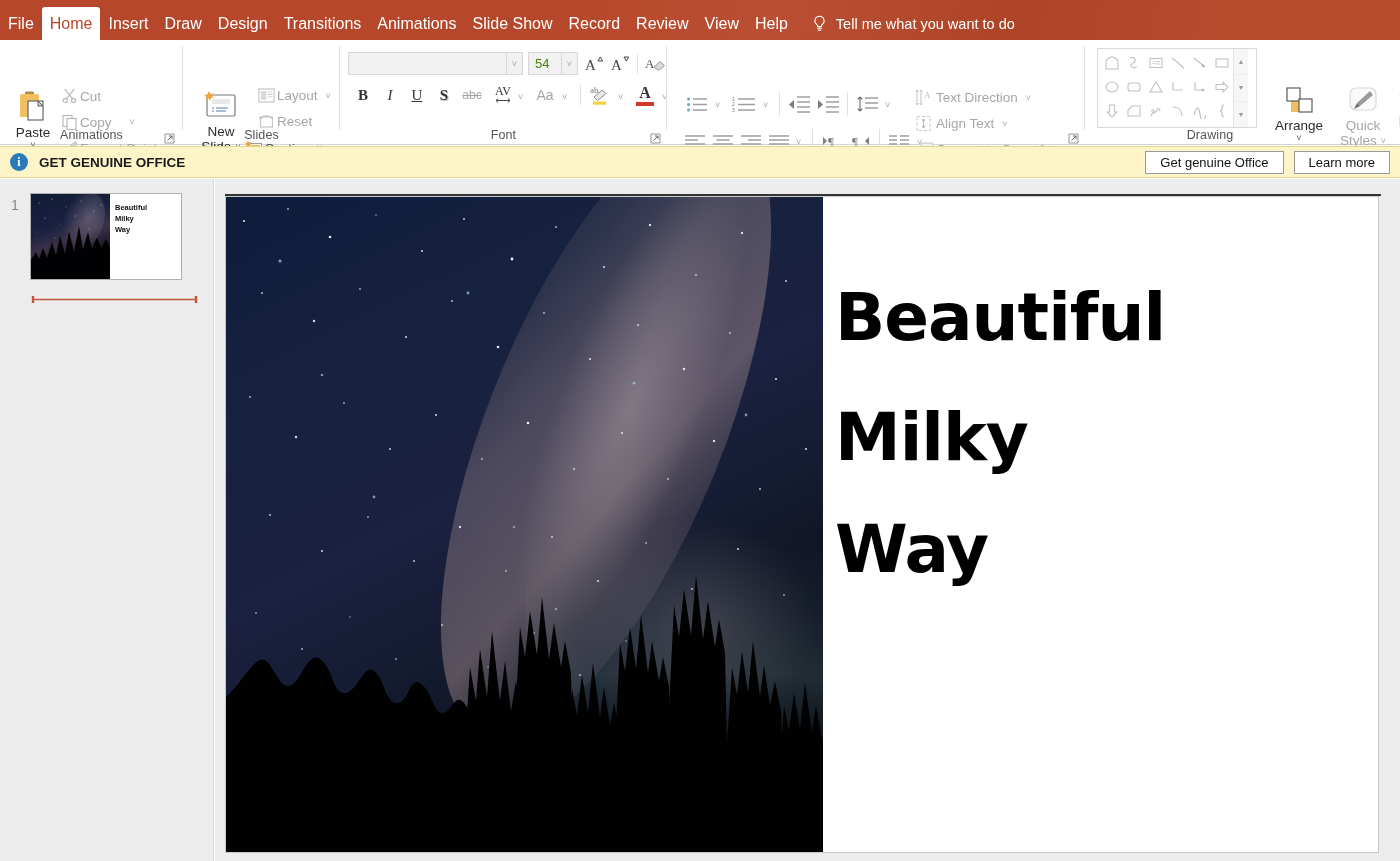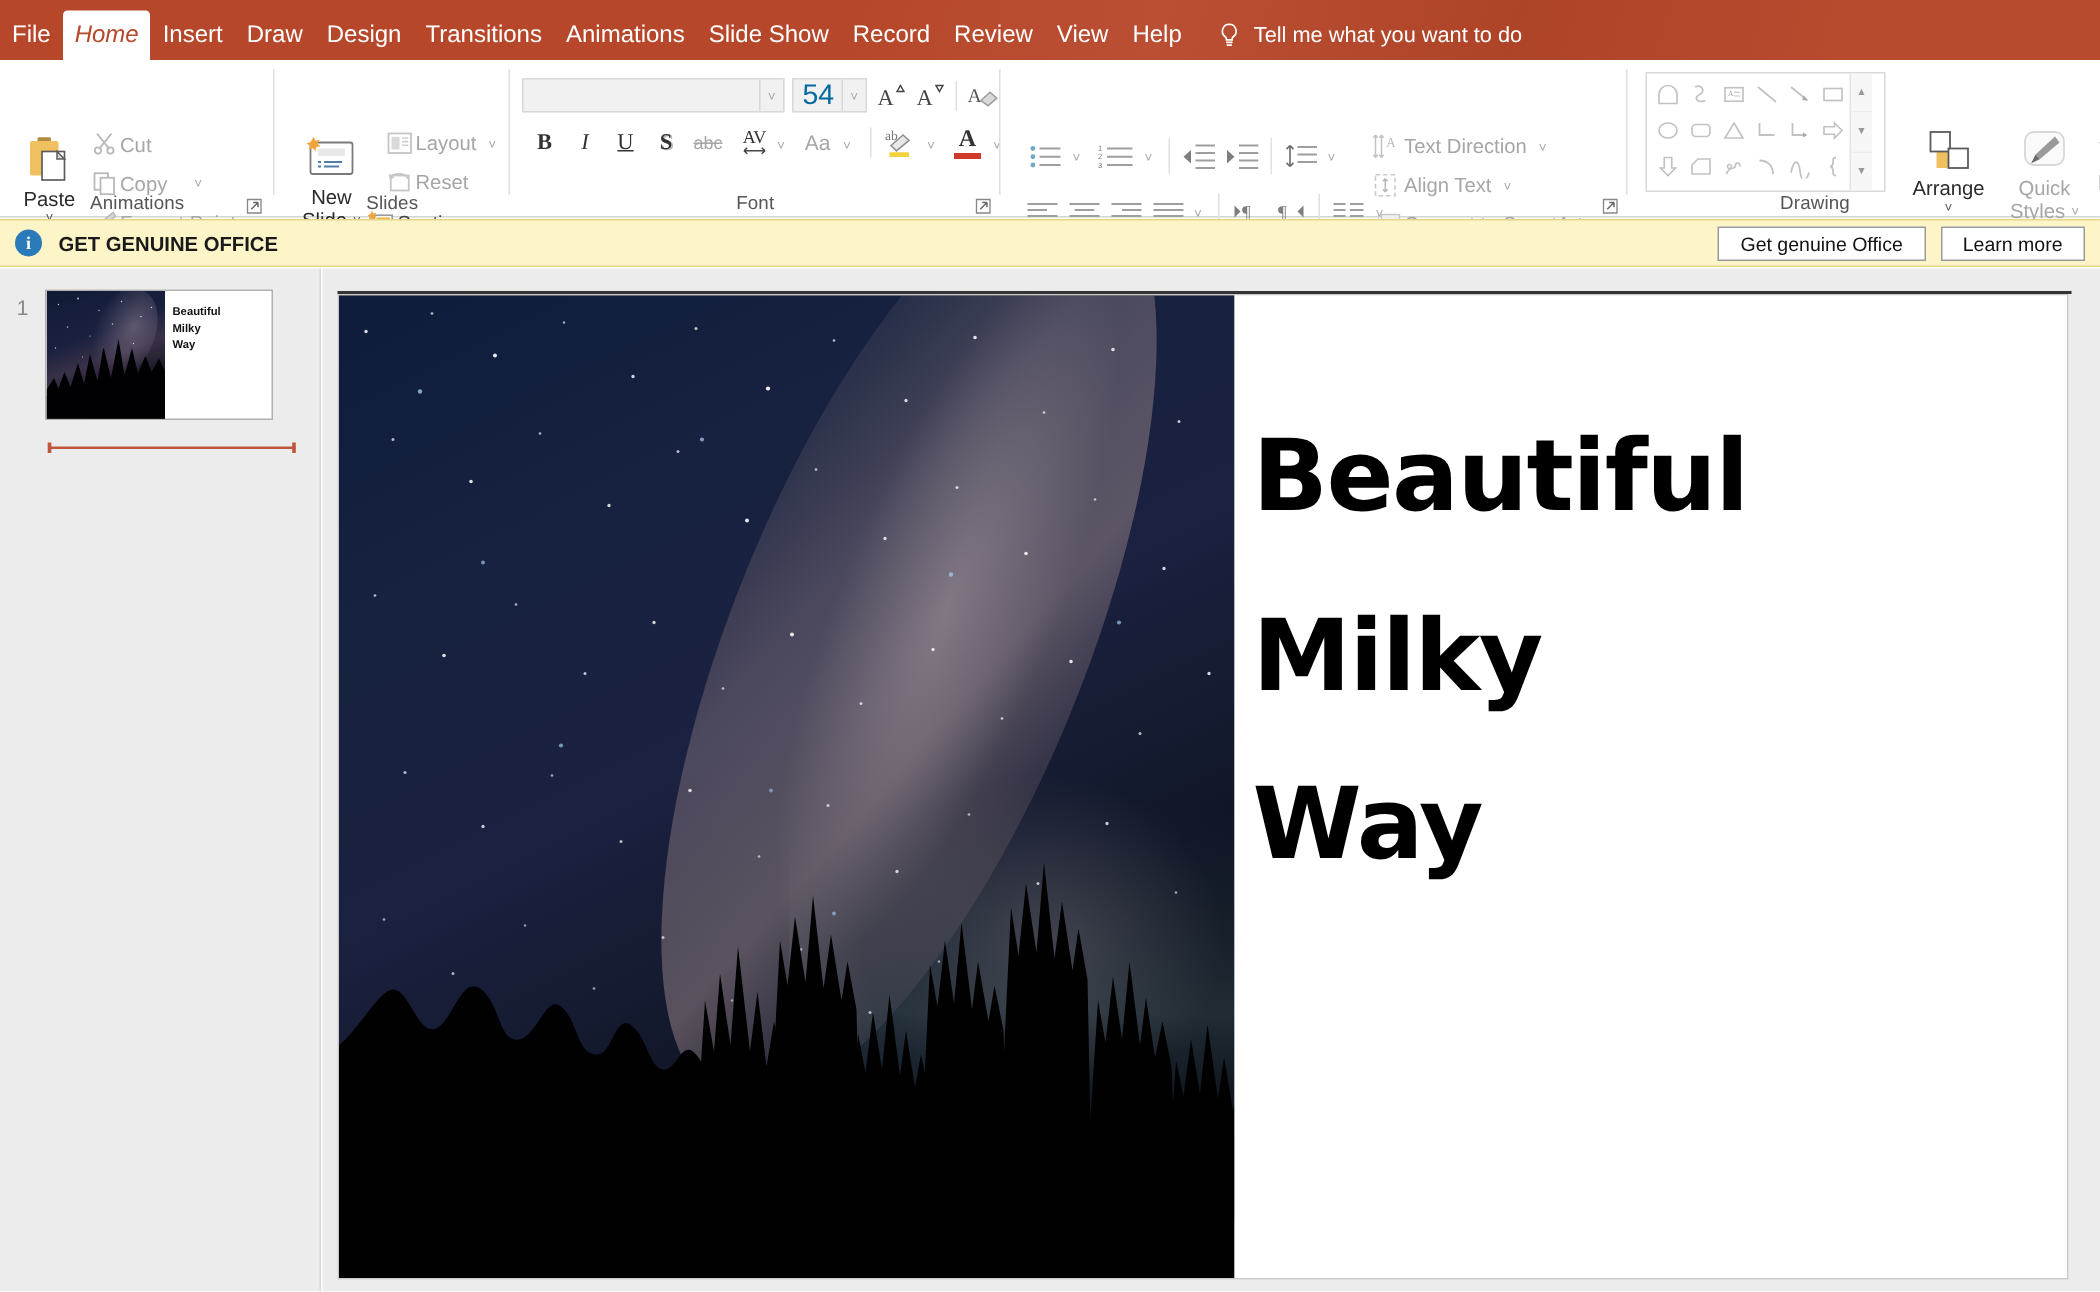--- a/index.html
+++ b/index.html
@@ -18,21 +18,21 @@
     background-image: linear-gradient(105deg, rgba(255,255,255,0.00) 40%, rgba(255,255,255,0.045) 55%, rgba(0,0,0,0.05) 72%, rgba(255,255,255,0.02) 88%);
     display: flex; align-items: flex-end;
   }
   .tab {
     height: 32px; line-height: 32px; padding: 0 8px;
     color: #ffffff; font-size: 16px; white-space: nowrap;
     cursor: default; margin-bottom: 0;
   }
   .tab.active {
     background: #ffffff; color: #b7472a; font-weight: 400;
-    border-radius: 3px 3px 0 0; height: 33px; line-height: 33px; font-style: italic;
+    border-radius: 3px 3px 0 0; height: 33px; line-height: 33px;
   }
   .tellme { display: flex; align-items: center; height: 32px; margin-left: 16px; color: #fff; font-size: 14.5px; }
   .tellme .bulb { margin-right: 9px; display: inline-flex; }
 
   
   .ribbon {
     position: absolute; left: 0; top: 40px; width: 1400px; height: 105px;
     background: #ffffff; border-bottom: 1px solid #d4d4d4;
   }
   .grp { position: absolute; top: 0; height: 105px; }
@@ -68,21 +68,21 @@
   }
   .fontname .fdrop {
     margin-left: auto; width: 16px; height: 100%; display: flex;
     align-items: center; justify-content: center; border-left: 1px solid #d8d8d8;
     font-size: 9px; color: #a6a6a6;
   }
   .fontsize {
     position: absolute; background: #f1f1f1; border: 1px solid #d8d8d8;
     display: flex; align-items: center;
   }
-  .fontsize .fsval { padding-left: 6px; font-size: 19px; color: #0369a1; }
+  .fontsize .fsval { padding-left: 6px; font-size: 13px; color: #4d7c0f; }
   .fontsize .fdrop {
     margin-left: auto; width: 16px; height: 100%; display: flex;
     align-items: center; justify-content: center; border-left: 1px solid #d8d8d8;
     font-size: 9px; color: #a6a6a6;
   }
 
   .fmt { position: absolute; display: flex; align-items: center; justify-content: center;
          color: #a6a6a6; cursor: default; }
   .fmt.on { color: #333; }
 

